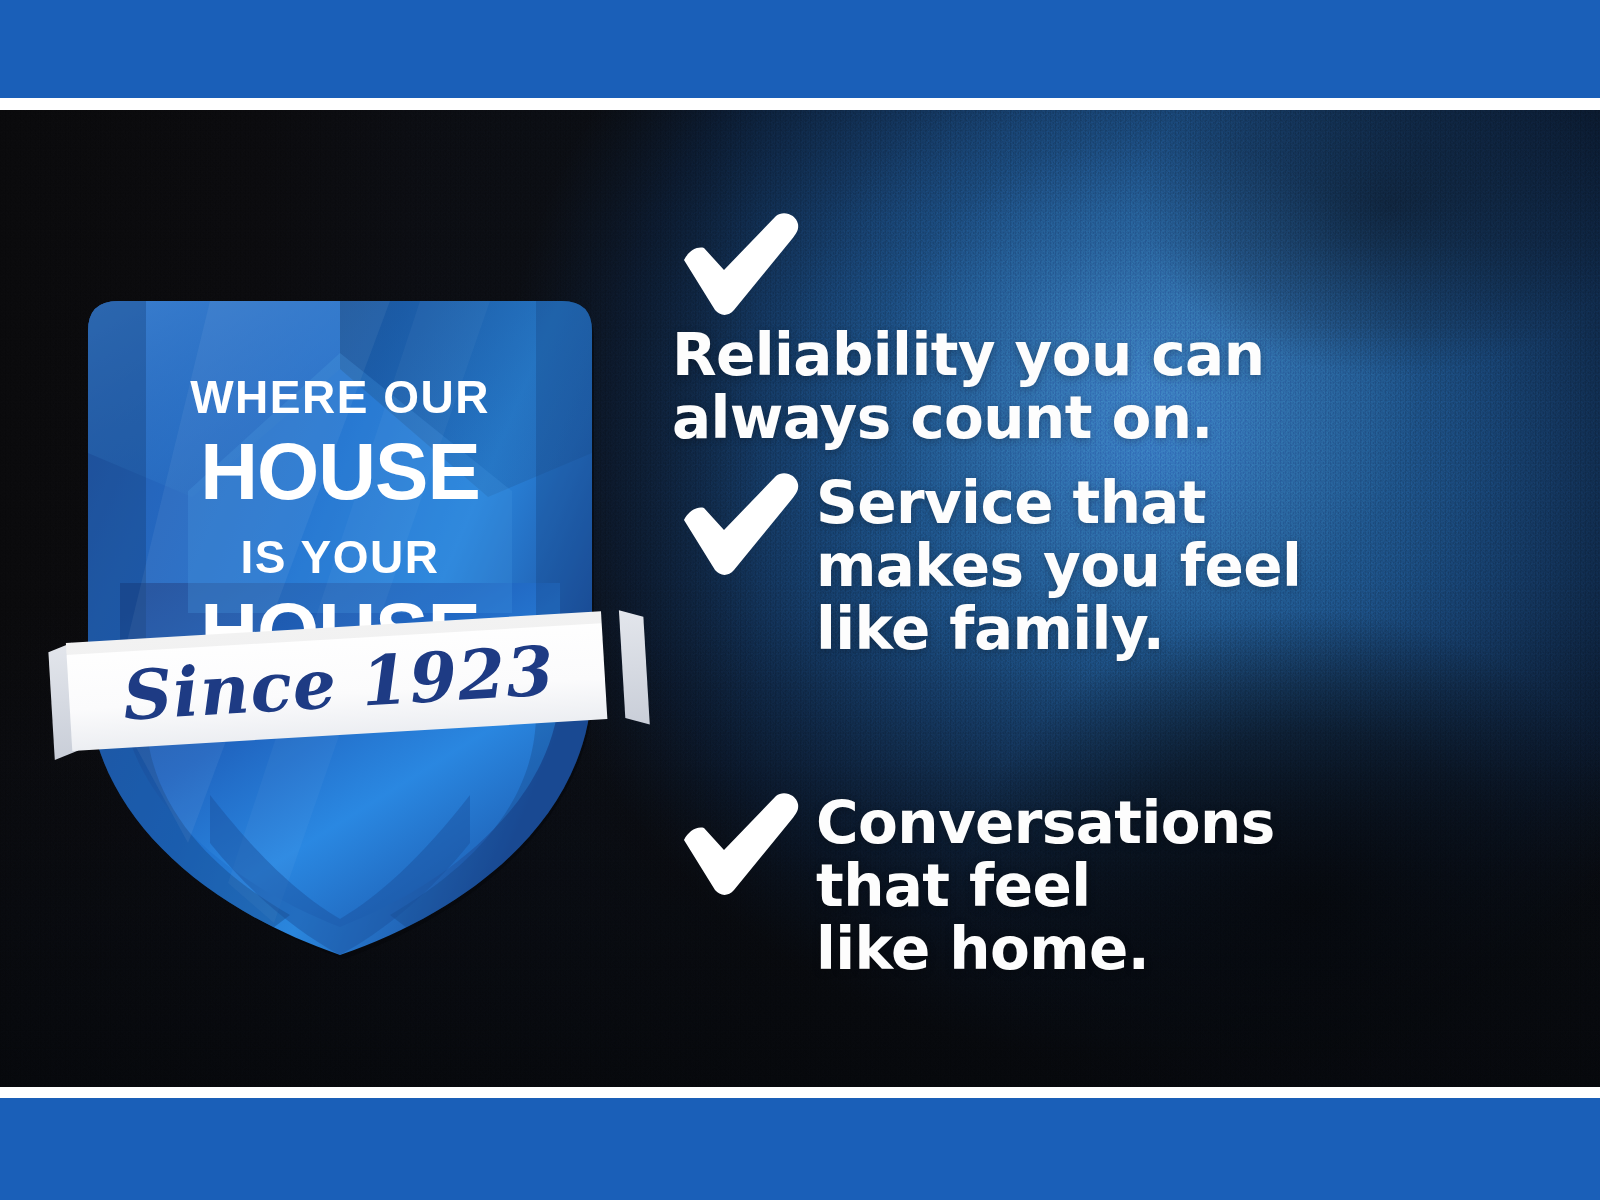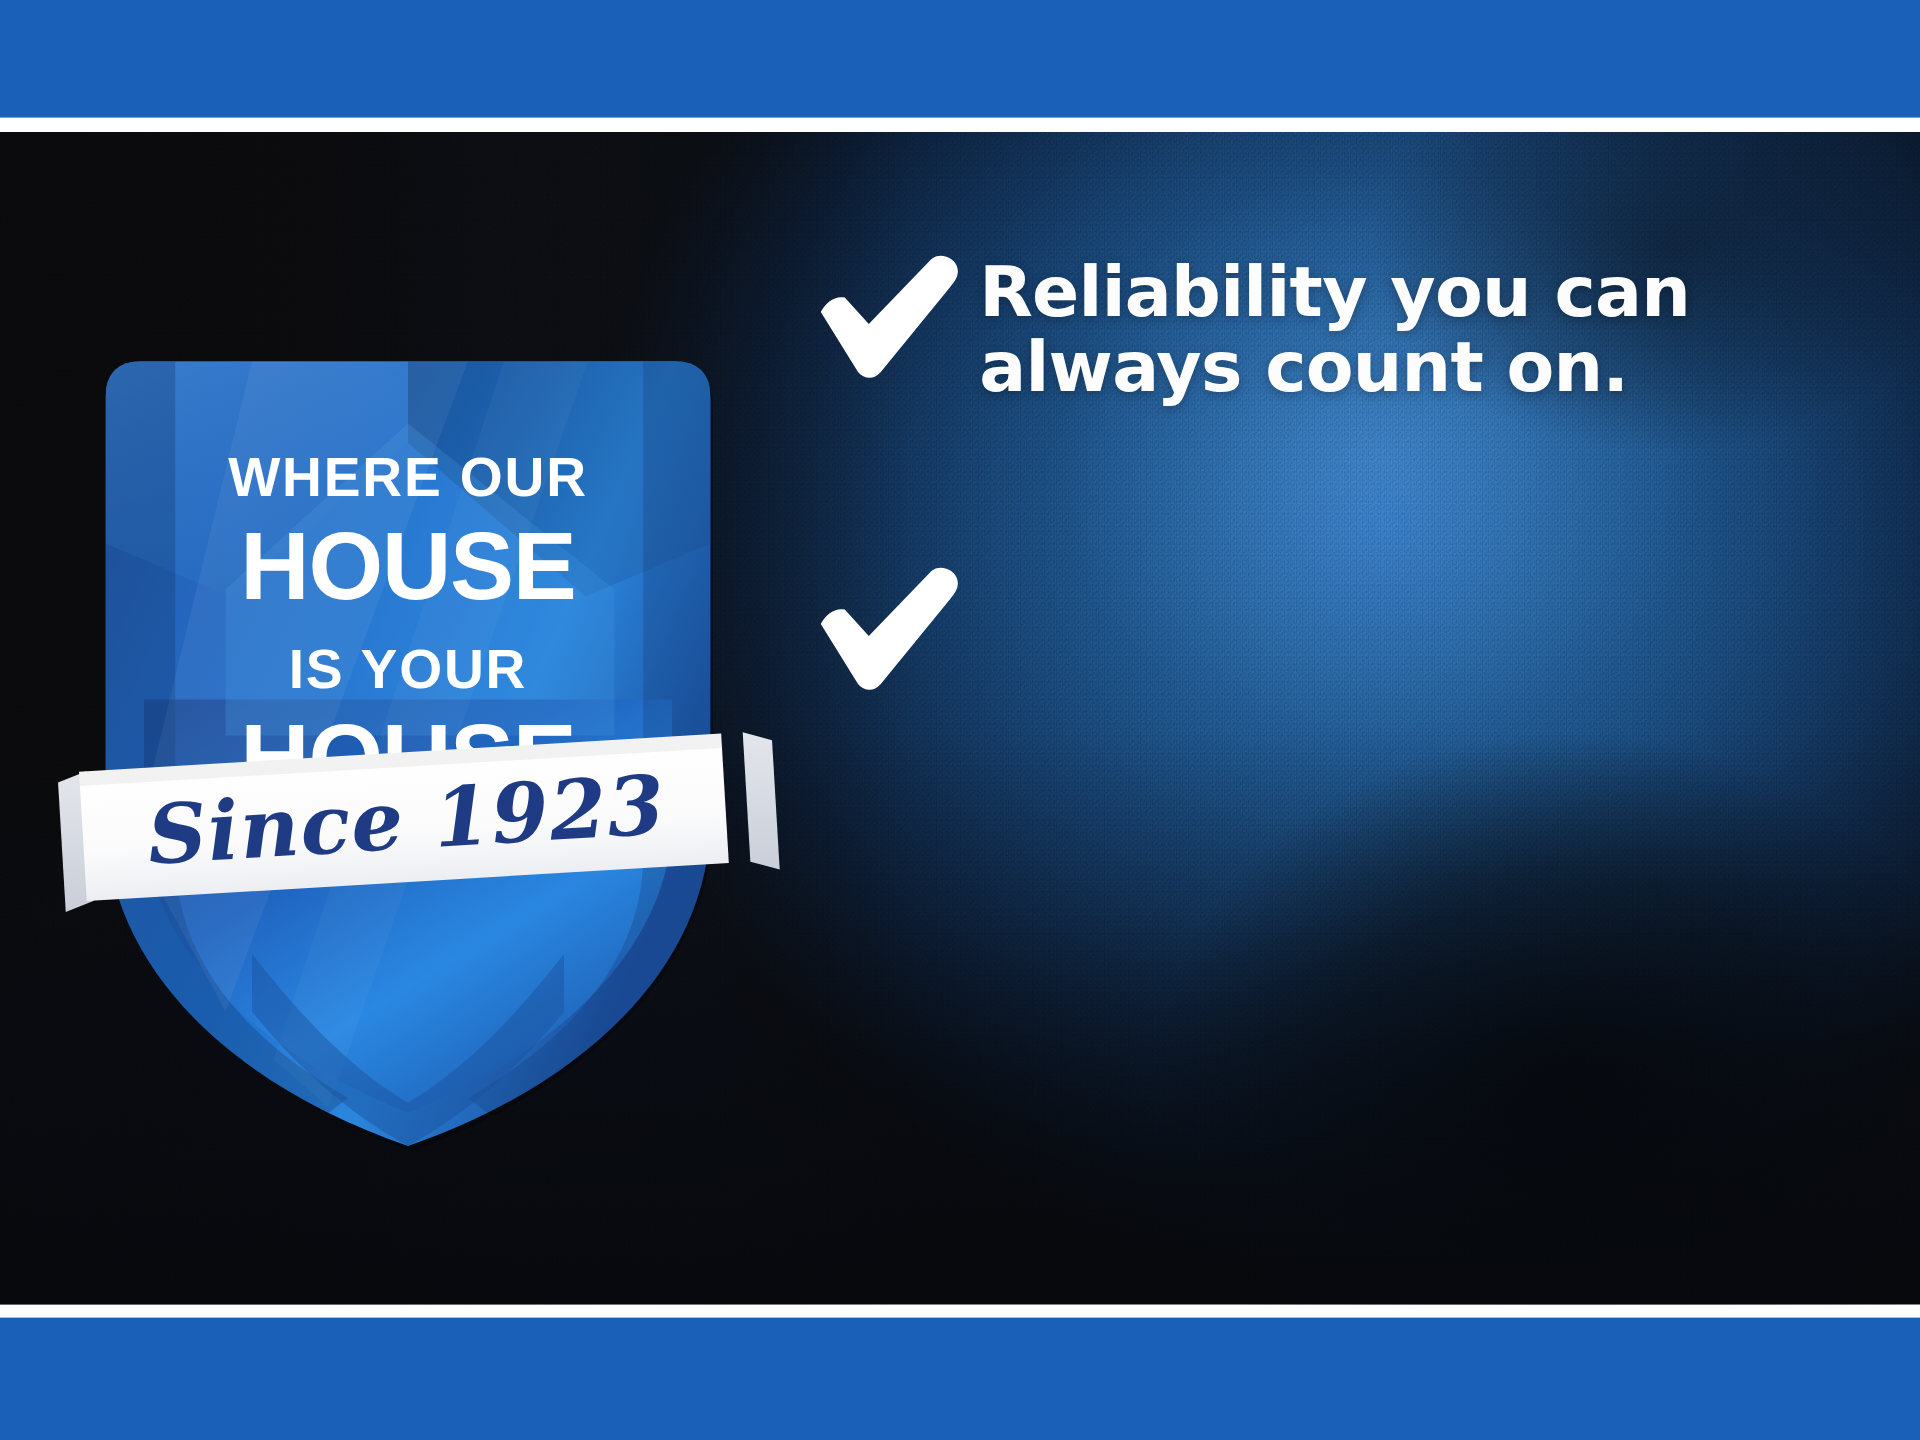--- a/index.html
+++ b/index.html
@@ -145,21 +145,21 @@
     top: 110px;
     width: 880px;
     height: 977px;
   }
   .bullet {
     position: absolute;
     left: 0;
     display: flex;
     align-items: flex-start;
   }
-  .bullet.b1 { top: 98px; }
+  .bullet.b1 { top: 98px; flex-direction: column; }
   .bullet.b2 { top: 358px; }
   .bullet.b3 { top: 678px; }
 
   .check-icon {
     flex: 0 0 auto;
     width: 132px;
     height: 112px;
     margin-right: 12px;
   }
   .check-icon svg { display: block; width: 132px; height: 112px; }
@@ -310,20 +310,35 @@
     </div>
 
     <div class="bullet b2">
       <span class="check-icon">
         <svg viewBox="0 0 132 112" xmlns="http://www.w3.org/2000/svg">
           <path d="M12,52 C16,44 24,38 32,40 L52,62 L104,8
                    C111,2 124,6 126,16 C127,22 124,26 120,31
                    L62,102 C56,109 48,108 43,102 Z" fill="#ffffff"></path>
         </svg>
       </span>
+      <div class="bullet-text">Service that
+makes you feel
+like family.</div>
     </div>
 
+    <div class="bullet b3">
+      <span class="check-icon">
+        <svg viewBox="0 0 132 112" xmlns="http://www.w3.org/2000/svg">
+          <path d="M12,52 C16,44 24,38 32,40 L52,62 L104,8
+                   C111,2 124,6 126,16 C127,22 124,26 120,31
+                   L62,102 C56,109 48,108 43,102 Z" fill="#ffffff"></path>
+        </svg>
+      </span>
+      <div class="bullet-text">Conversations
+that feel
+like home.</div>
+    </div>
 
   </div>
 
   <div class="brand-bar bottom"></div>
 
 </div>
 
 </body></html>

